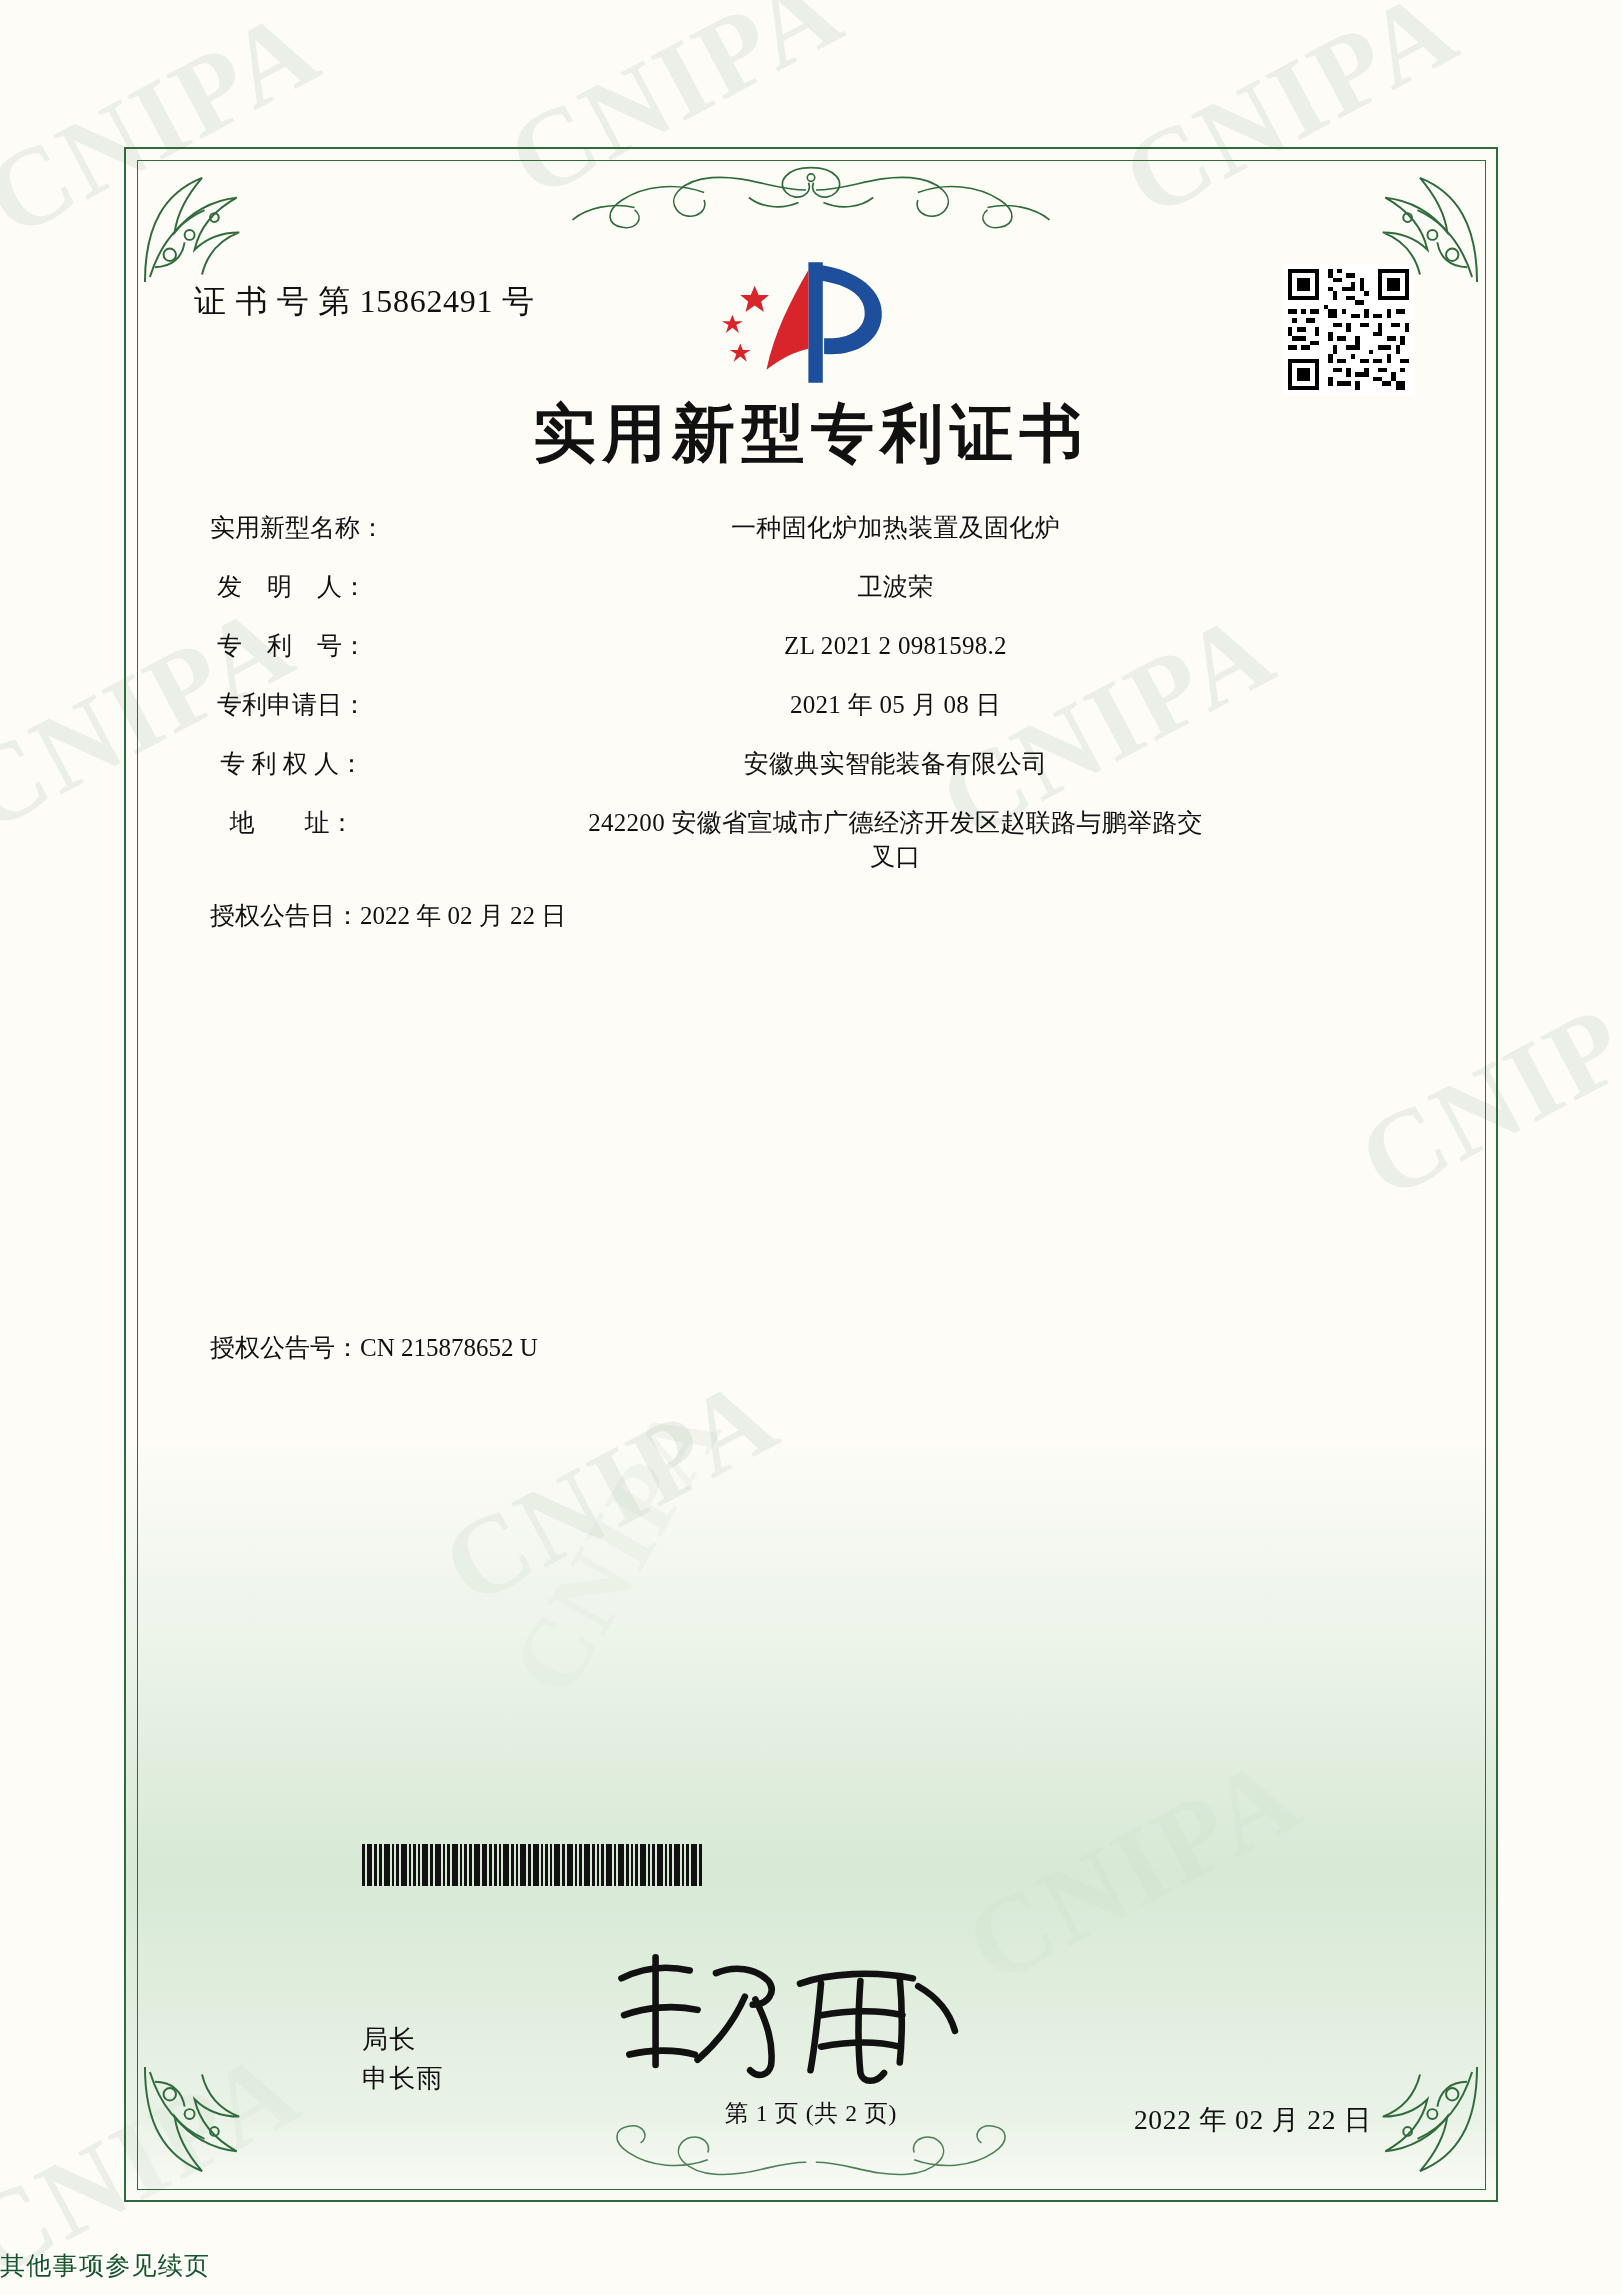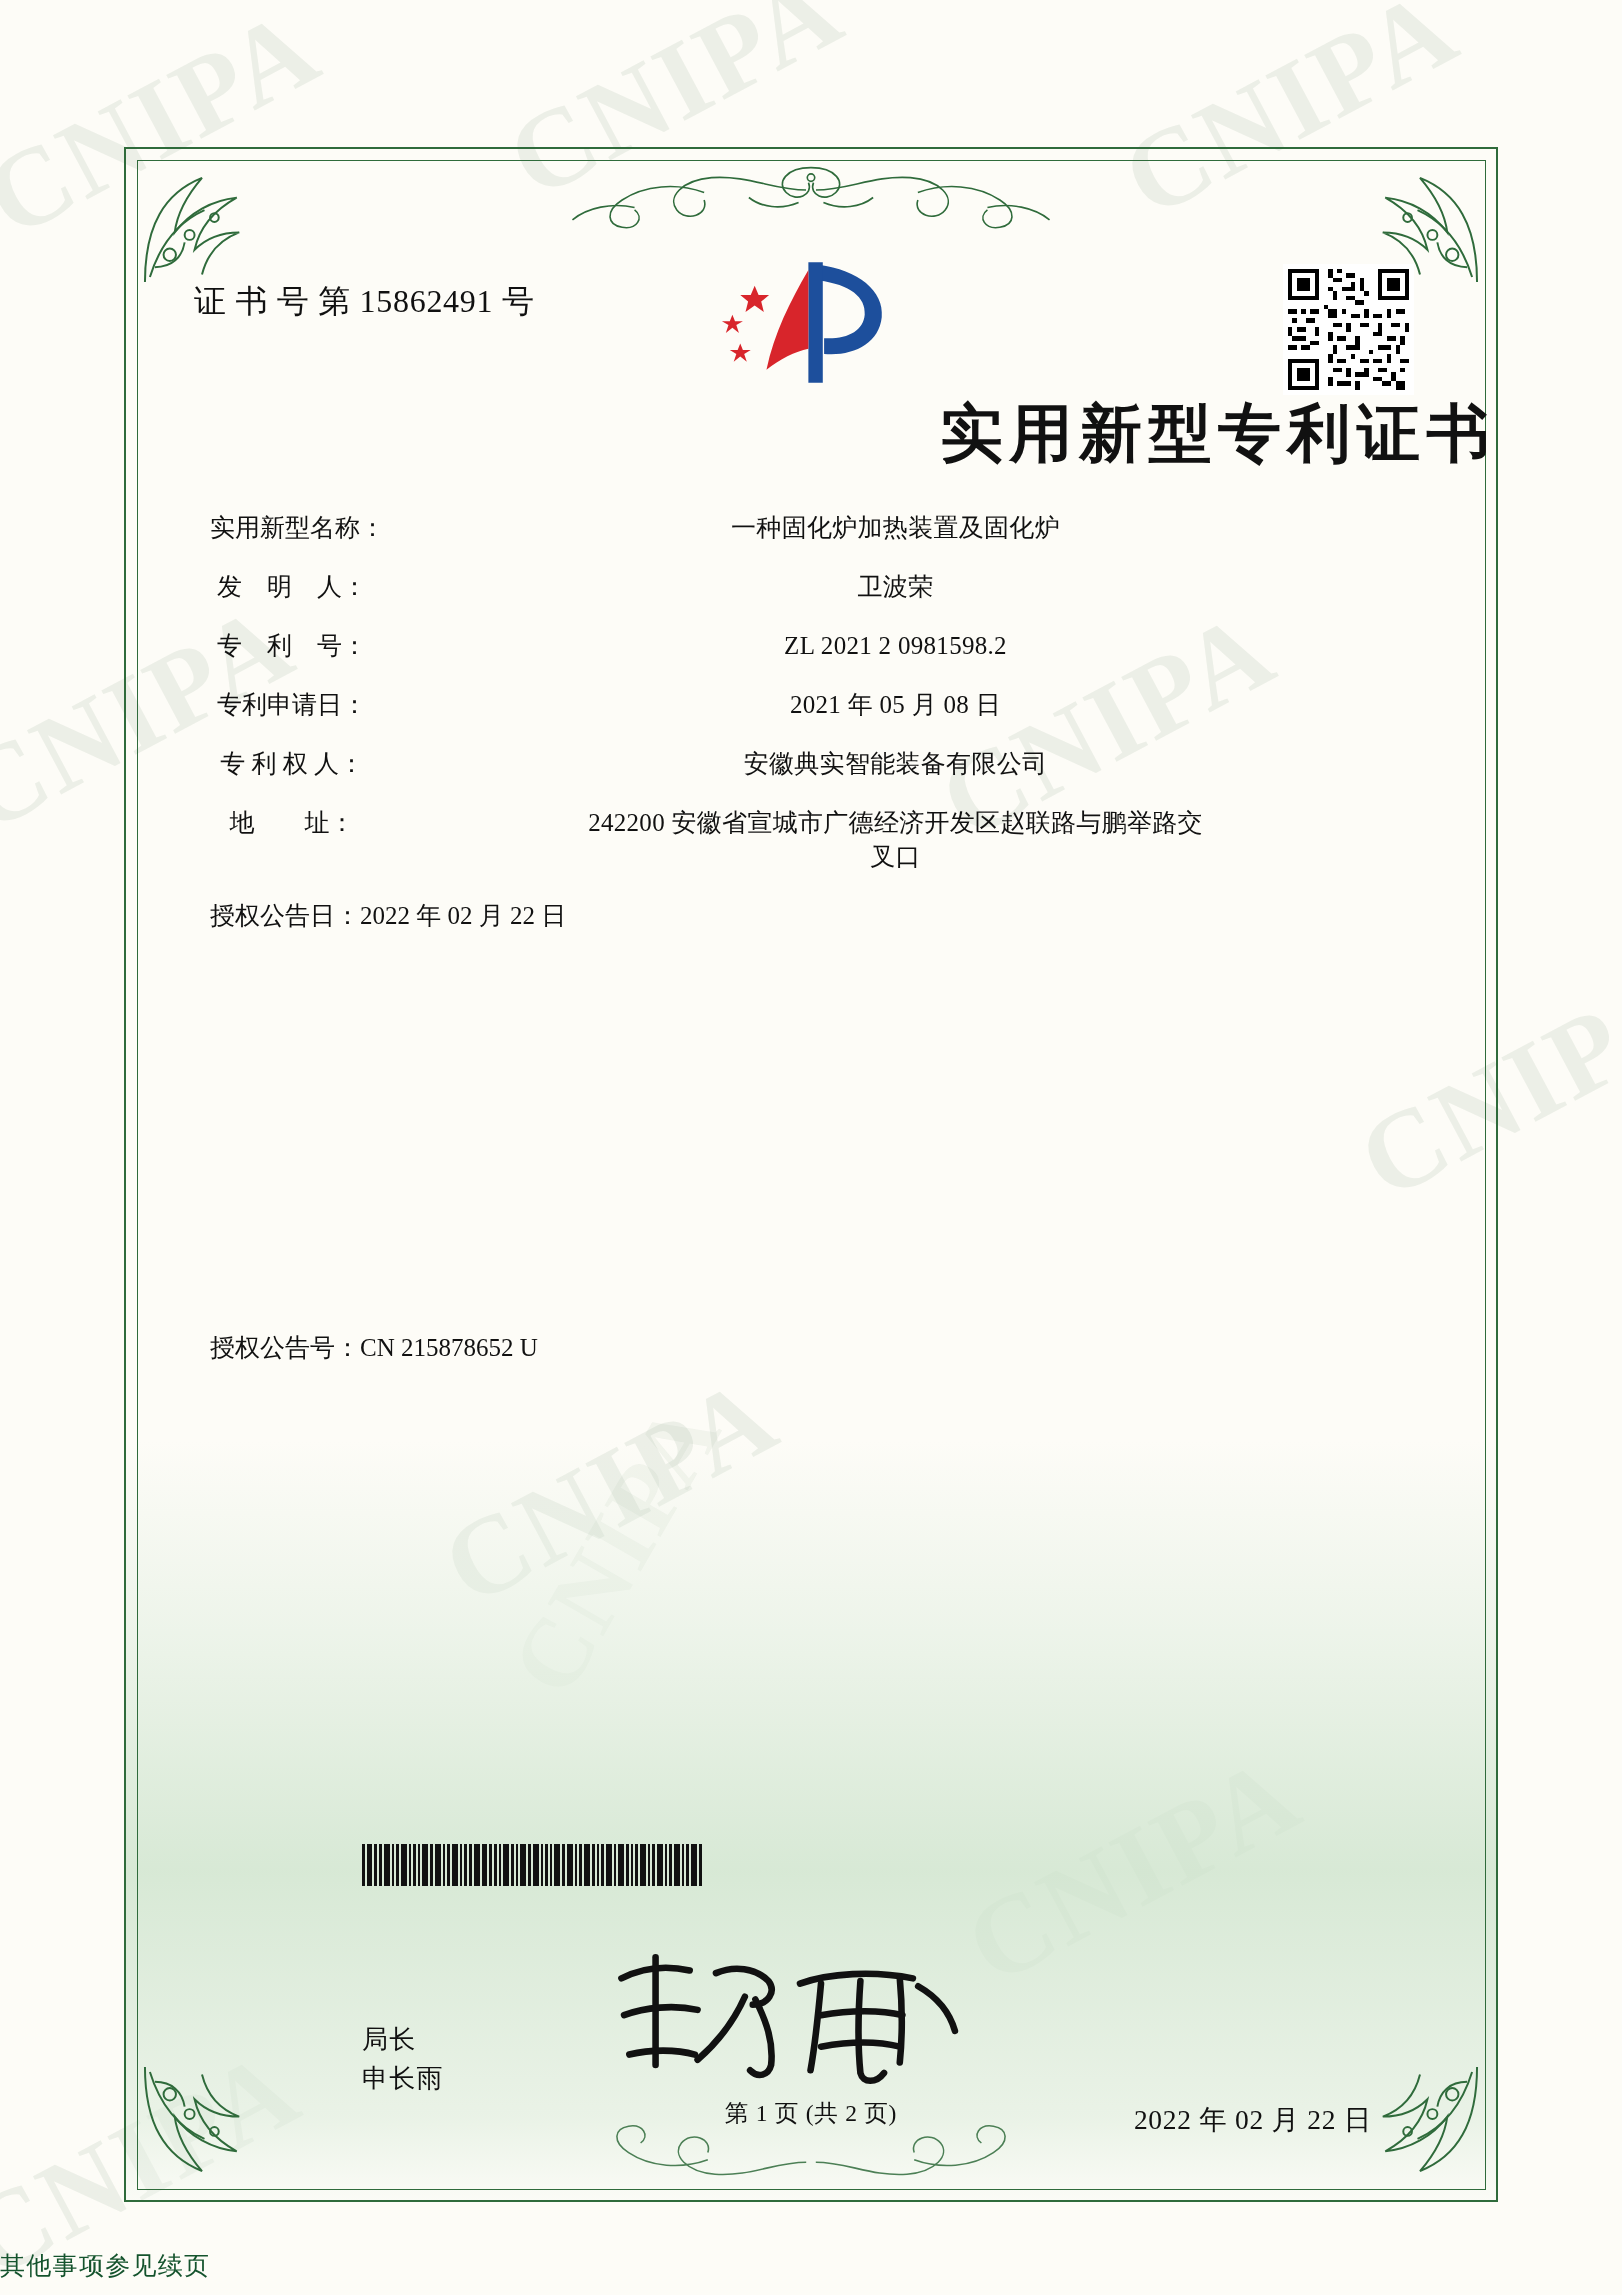--- a/index.html
+++ b/index.html
@@ -124,21 +124,21 @@
     transform: translateX(-50%);
     width: 236px;
     height: 131px;
   }
   .logo svg { width: 100%; height: 100%; display: block; }
 
   .cert-title {
     position: absolute;
     left: 0; right: 0;
     top: 242px;
-    text-align: right;
+    text-align: center;
     font-size: 63px;
     font-weight: 700;
     color: #111;
     letter-spacing: 6.5px;
     font-family: "Liberation Serif", "DejaVu Serif", serif;
   }
 
   .fields {
     position: absolute;
     left: 84px;

